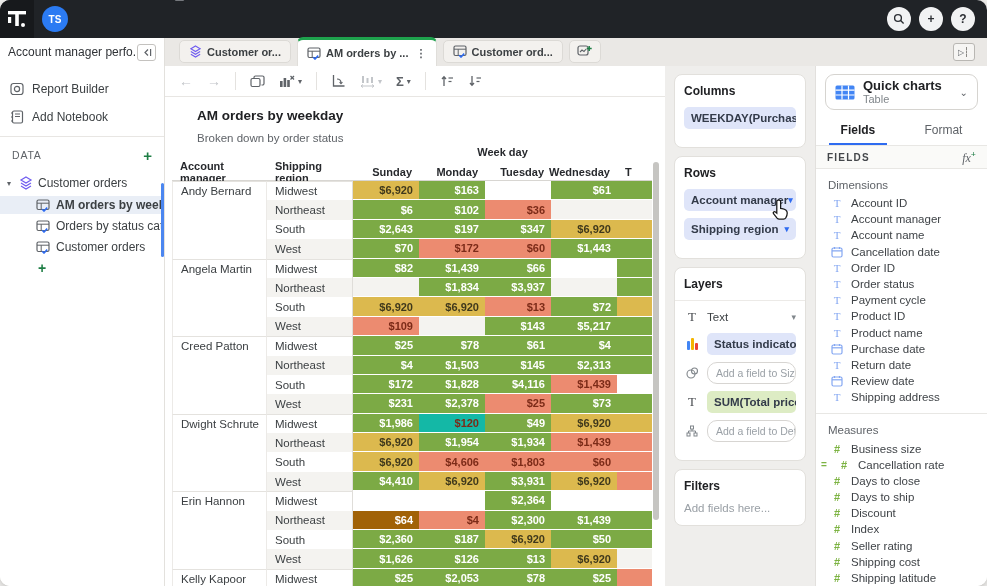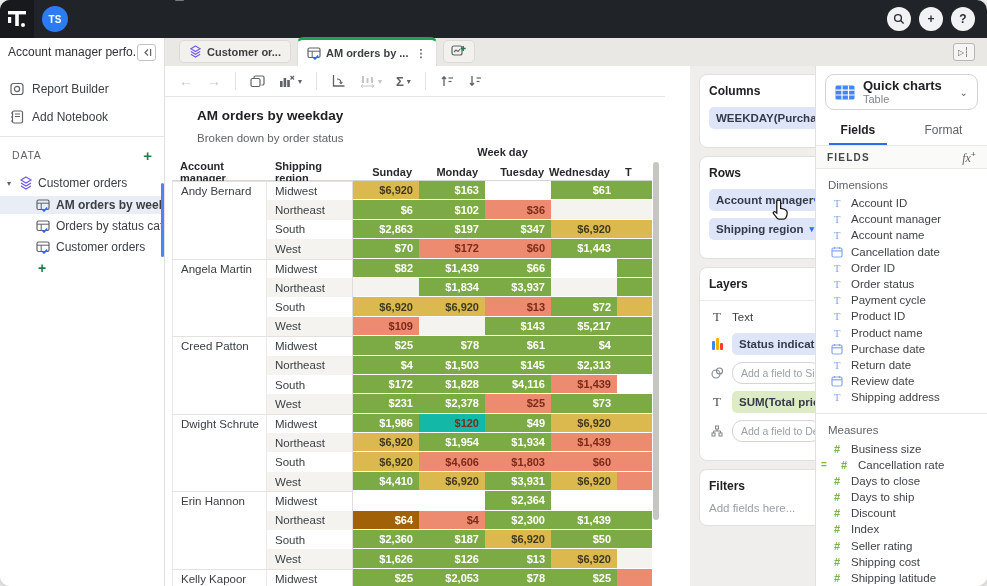--- a/index.html
+++ b/index.html
@@ -64,21 +64,21 @@
   .mgr-cell{background:#fff;border-top:1px solid #e4e2de;border-left:1px solid #eceae7;border-right:1px solid #eceae7;font-size:11.5px;color:#3c4043;padding:3px 0 0 8px;box-sizing:border-box;}
   .reg-cell{font-size:11.5px;color:#3c4043;padding-left:8px;display:flex;align-items:center;border-right:1px solid #dfddd9;box-sizing:border-box;}
   .reg-cell.gtop{border-top:1px solid #e4e2de;}
   .alt1{background:#f4f3f0;}
   .alt0{background:#fff;}
   .dcell{font-size:11px;font-weight:600;display:flex;align-items:center;justify-content:flex-end;padding-right:6px;box-sizing:border-box;border-bottom:1px solid #fff;}
   .tcell{border-bottom:1px solid #fff;}
   .v-scroll{position:absolute;left:488px;top:96px;width:6px;height:358px;background:#c6c5c2;border-radius:3px;}
 
   
-  .mid-panel{position:absolute;left:665px;top:66px;width:150px;height:520px;background:#efeeec;box-sizing:border-box;overflow:hidden;margin-left:25px;}
+  .mid-panel{position:absolute;left:665px;top:66px;width:150px;height:520px;background:#efeeec;box-sizing:border-box;overflow:hidden;}
   .card{background:#fff;border:1px solid #e2e0dc;border-radius:8px;margin:8px 9px;padding:9px 9px 11px 9px;}
   .card-title{font-size:12px;font-weight:bold;color:#202124;margin-bottom:9px;}
   .pill{height:22px;border-radius:5px;background:#dfe5f9;display:flex;align-items:center;padding:0 7px;margin-bottom:7px;font-size:11.5px;font-weight:bold;color:#333b4a;white-space:nowrap;overflow:hidden;}
   .pill .caret{margin-left:auto;color:#2e6bf0;font-size:9px;}
   .pill.green{background:#ddecc4;}
   .layer-row{display:flex;align-items:center;gap:7px;margin-bottom:7px;}
   .layer-row .pill,.layer-row .ghost{flex:1;margin-bottom:0;}
   .ghost{height:20px;border:1px solid #d7d5d2;border-radius:10px;background:#fff;display:flex;align-items:center;padding:0 8px;font-size:10.5px;color:#9aa0a6;white-space:nowrap;overflow:hidden;}
   .text-layer{display:flex;align-items:center;gap:7px;border-top:1px solid #eceae7;margin:0 -9px 8px -9px;padding:8px 9px 0 9px;font-size:11.5px;color:#3c4043;}
   .text-layer .caret{margin-left:auto;color:#80868b;font-size:9px;}
@@ -201,20 +201,31 @@
           <span class="icn">
             <svg width="14" height="13" viewBox="0 0 14 13">
               <rect x="1" y="1" width="12" height="9.5" rx="1.5" fill="none" stroke="#5f6368" stroke-width="1.2"></rect>
               <line x1="1" y1="4.2" x2="13" y2="4.2" stroke="#5f6368" stroke-width="1"></line>
               <line x1="5.2" y1="4.2" x2="5.2" y2="10.5" stroke="#5f6368" stroke-width="1"></line>
               <path d="M6.2 10.2l1.8 1.8 3.2-3.4" fill="none" stroke="#2e6bf0" stroke-width="1.6"></path>
             </svg>
           </span>
           <span>AM orders by ...</span>
           <span class="kebab">⋮</span>
+        </div>
+        <div class="tab">
+          <span class="icn">
+            <svg width="14" height="13" viewBox="0 0 14 13">
+              <rect x="1" y="1" width="12" height="9.5" rx="1.5" fill="none" stroke="#5f6368" stroke-width="1.2"></rect>
+              <line x1="1" y1="4.2" x2="13" y2="4.2" stroke="#5f6368" stroke-width="1"></line>
+              <line x1="5.2" y1="4.2" x2="5.2" y2="10.5" stroke="#5f6368" stroke-width="1"></line>
+              <path d="M6.2 10.2l1.8 1.8 3.2-3.4" fill="none" stroke="#2e6bf0" stroke-width="1.6"></path>
+            </svg>
+          </span>
+          <span>Customer ord...</span>
         </div>
       </div>
     <div class="newtab-btn">
       <span class="icn">
         <svg width="15" height="13" viewBox="0 0 15 13">
             <rect x="1" y="1" width="10" height="9" rx="2" fill="none" stroke="#5f6368" stroke-width="1.2"></rect>
             <path d="M3 7l2-2 2 1.4L9.2 4" fill="none" stroke="#5f6368" stroke-width="1.1"></path>
             <line x1="12.2" y1="1" x2="12.2" y2="6" stroke="#1e7e45" stroke-width="1.5"></line>
             <line x1="9.7" y1="3.5" x2="14.7" y2="3.5" stroke="#1e7e45" stroke-width="1.5"></line>
           </svg>
@@ -398,21 +409,21 @@
         <div class="dcell alt0" style="grid-area: 3 / 5;"></div>
         <div class="dcell" style="background: rgb(124, 170, 69); color: rgb(255, 255, 255); grid-area: 3 / 6;">$61</div>
         <div class="tcell" style="background: rgb(124, 170, 69); grid-area: 3 / 7;"></div>
         <div class="reg-cell alt1" style="grid-area: 4 / 2;">Northeast</div>
         <div class="dcell" style="background: rgb(124, 170, 69); color: rgb(255, 255, 255); grid-area: 4 / 3;">$6</div>
         <div class="dcell" style="background: rgb(124, 170, 69); color: rgb(255, 255, 255); grid-area: 4 / 4;">$102</div>
         <div class="dcell" style="background: rgb(236, 139, 112); color: rgb(124, 43, 24); grid-area: 4 / 5;">$36</div>
         <div class="dcell alt1" style="grid-area: 4 / 6;"></div>
         <div class="tcell alt1" style="grid-area: 4 / 7;"></div>
         <div class="reg-cell alt0" style="grid-area: 5 / 2;">South</div>
-        <div class="dcell" style="background: rgb(124, 170, 69); color: rgb(255, 255, 255); grid-area: 5 / 3;">$2,863</div>
+        <div class="dcell" style="background: rgb(124, 170, 69); color: rgb(255, 255, 255); grid-area: 5 / 3;">$2,643</div>
         <div class="dcell" style="background: rgb(124, 170, 69); color: rgb(255, 255, 255); grid-area: 5 / 4;">$197</div>
         <div class="dcell" style="background: rgb(124, 170, 69); color: rgb(255, 255, 255); grid-area: 5 / 5;">$347</div>
         <div class="dcell" style="background: rgb(220, 185, 78); color: rgb(64, 57, 28); grid-area: 5 / 6;">$6,920</div>
         <div class="tcell" style="background: rgb(220, 185, 78); grid-area: 5 / 7;"></div>
         <div class="reg-cell alt1" style="grid-area: 6 / 2;">West</div>
         <div class="dcell" style="background: rgb(124, 170, 69); color: rgb(255, 255, 255); grid-area: 6 / 3;">$70</div>
         <div class="dcell" style="background: rgb(236, 139, 112); color: rgb(124, 43, 24); grid-area: 6 / 4;">$172</div>
         <div class="dcell" style="background: rgb(236, 139, 112); color: rgb(124, 43, 24); grid-area: 6 / 5;">$60</div>
         <div class="dcell" style="background: rgb(124, 170, 69); color: rgb(255, 255, 255); grid-area: 6 / 6;">$1,443</div>
         <div class="tcell" style="background: rgb(124, 170, 69); grid-area: 6 / 7;"></div>

